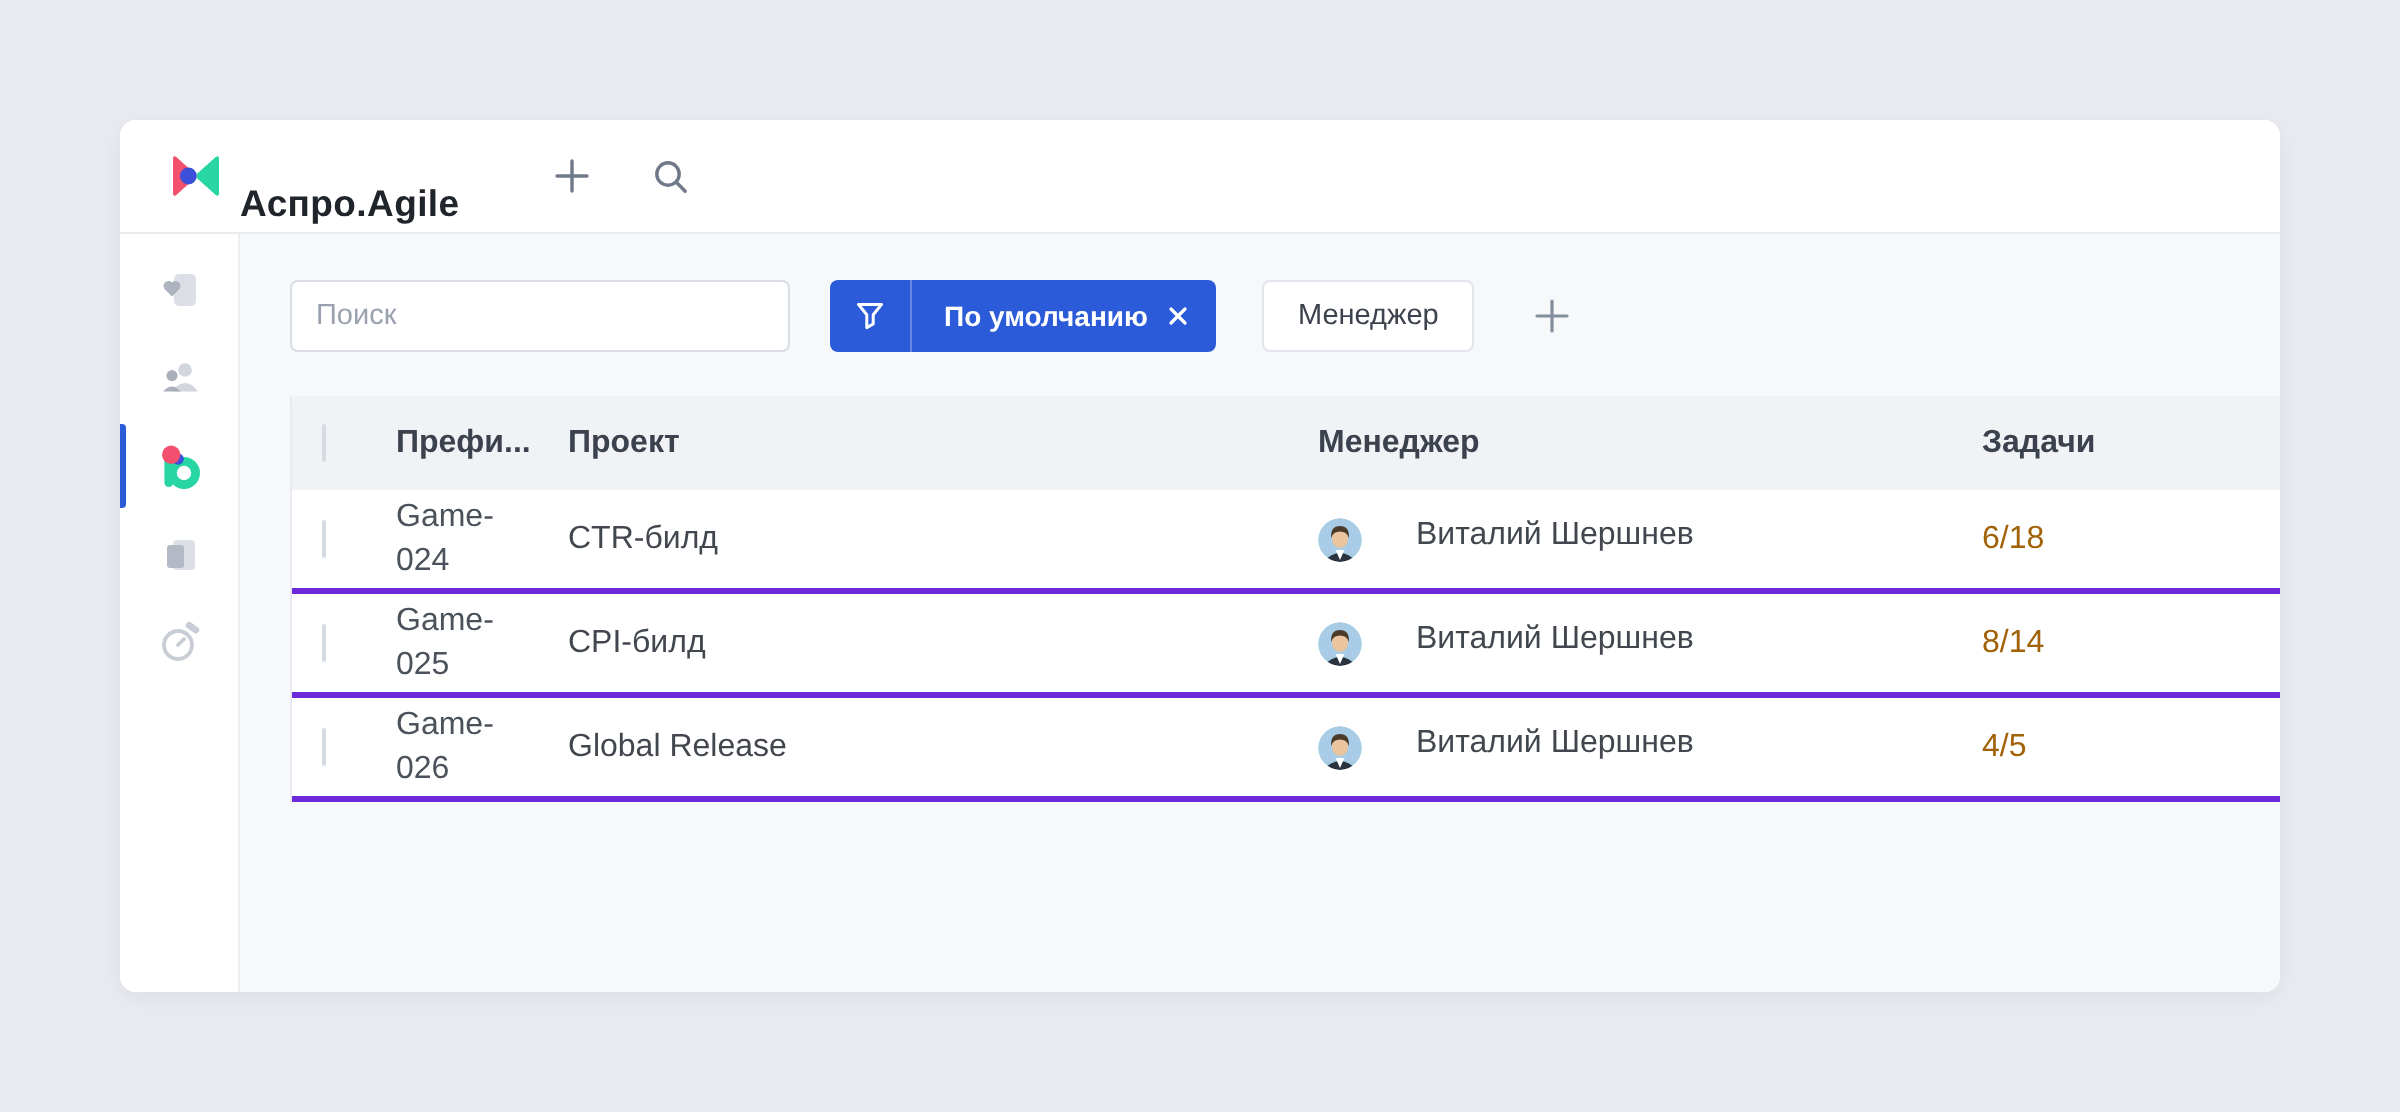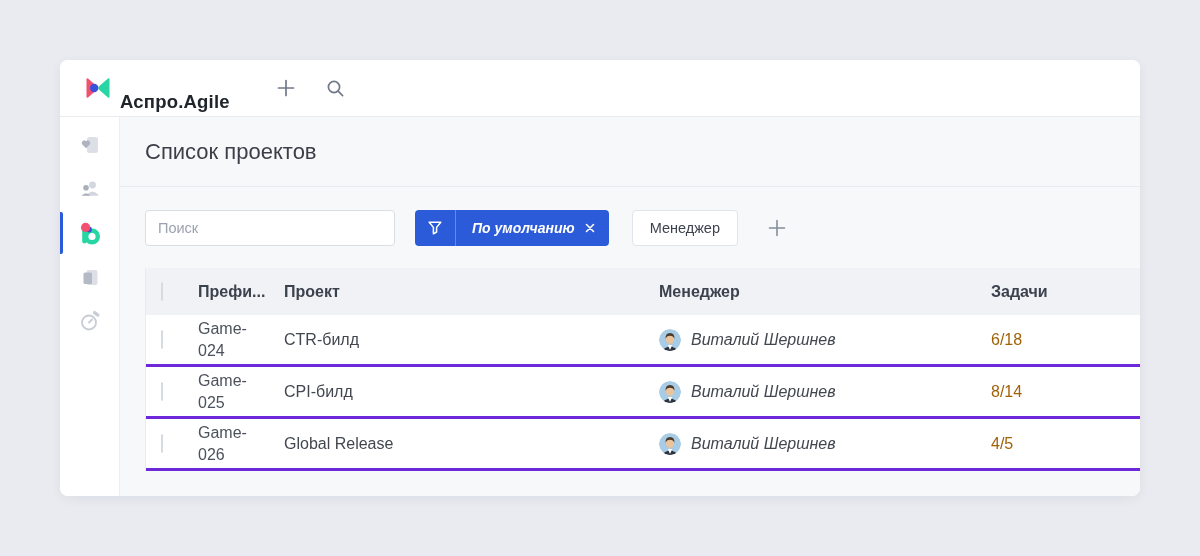--- a/index.html
+++ b/index.html
@@ -65,21 +65,21 @@
     font-family:inherit; outline:none;
   }
   .search-input::placeholder { color:#9aa2b0; }
   .filter-chip {
     margin-left:8px; height:36px; background:#2c5bd9; border:none; border-radius:4px;
     display:flex; align-items:center; color:#fff; cursor:pointer; padding:0;
     font-family:inherit;
   }
   .filter-chip .funnel-seg { padding:0 13px; display:flex; align-items:center; }
   .filter-chip .divider { width:1px; height:36px; background:rgba(255,255,255,.28); }
-  .filter-chip .chip-label { font-size:14px; font-weight:bold; padding:0 8px 0 16px;font-style:italic; }
+  .filter-chip .chip-label { font-size:14px; font-weight:bold; padding:0 8px 0 16px; }
   .filter-chip .chip-close { padding:0 14px 0 2px; display:flex; align-items:center; }
   .manager-btn {
     margin-left:11px; height:36px; padding:0 17px; background:#fff;
     border:1px solid #e1e4ea; border-radius:4px; font-size:14.5px; color:#3d434e;
     font-family:inherit; cursor:pointer;
   }
   .add-filter-btn {
     margin-left:14px; background:none; border:none; cursor:pointer;
     width:26px; height:26px; display:flex; align-items:center; justify-content:center;
   }
@@ -98,21 +98,21 @@
     font-size:16px; color:#42474f;
   }
   .tbody-row:first-of-type { border-top:1px solid #f2f4f7; }
   .cell-check { padding-left:15px; }
   .checkbox {
     width:17px; height:17px; border:1px solid #d6dae1; border-radius:4px;
     background:#fcfdfe; cursor:pointer;
   }
   .thead .checkbox { background:#f7f9fb; }
   .cell-prefix { color:#4c525c; max-width:62px; line-height:1.35; }
-  .cell-manager { display:flex; align-items:center; gap:10px;font-style:italic; }
+  .cell-manager { display:flex; align-items:flex-start; gap:27px; }
   .avatar { width:22px; height:22px; border-radius:50%; display:block; flex:0 0 auto; }
   .cell-tasks { color:#a16207; }
 </style>
 </head>
 <body>
 
 <div class="card">
 
   <div class="topbar">
     <svg class="logo-mark" viewBox="0 0 28 22">
@@ -174,23 +174,20 @@
         <svg width="24" height="24" viewBox="0 0 24 24">
           <circle cx="11" cy="13.5" r="7" stroke="#c9cdd6" stroke-width="1.9" fill="none"></circle>
           <path d="M11,13.5 L14,10.5" stroke="#c9cdd6" stroke-width="1.9" stroke-linecap="round"></path>
           <rect x="14.5" y="3" width="7.5" height="3.4" rx="1.7" fill="#c9cdd6" transform="rotate(35 18 4.7)"></rect>
         </svg>
       </div>
     </nav>
 
     <main class="main">
 
-      <div class="page-header">
-        <h1 class="page-title">Список проектов</h1>
-      </div>
 
       <div class="filter-bar">
         <input class="search-input" type="text" placeholder="Поиск" style="">
         <button class="filter-chip">
           <span class="funnel-seg">
             <svg width="14" height="14" viewBox="0 0 14 14">
               <path d="M1.2,1.2 H12.8 L8.6,6.4 V11 L5.4,12.8 V6.4 Z" stroke="#fff" stroke-width="1.5" stroke-linejoin="round" fill="none"></path>
             </svg>
           </span>
           <span class="divider"></span>

